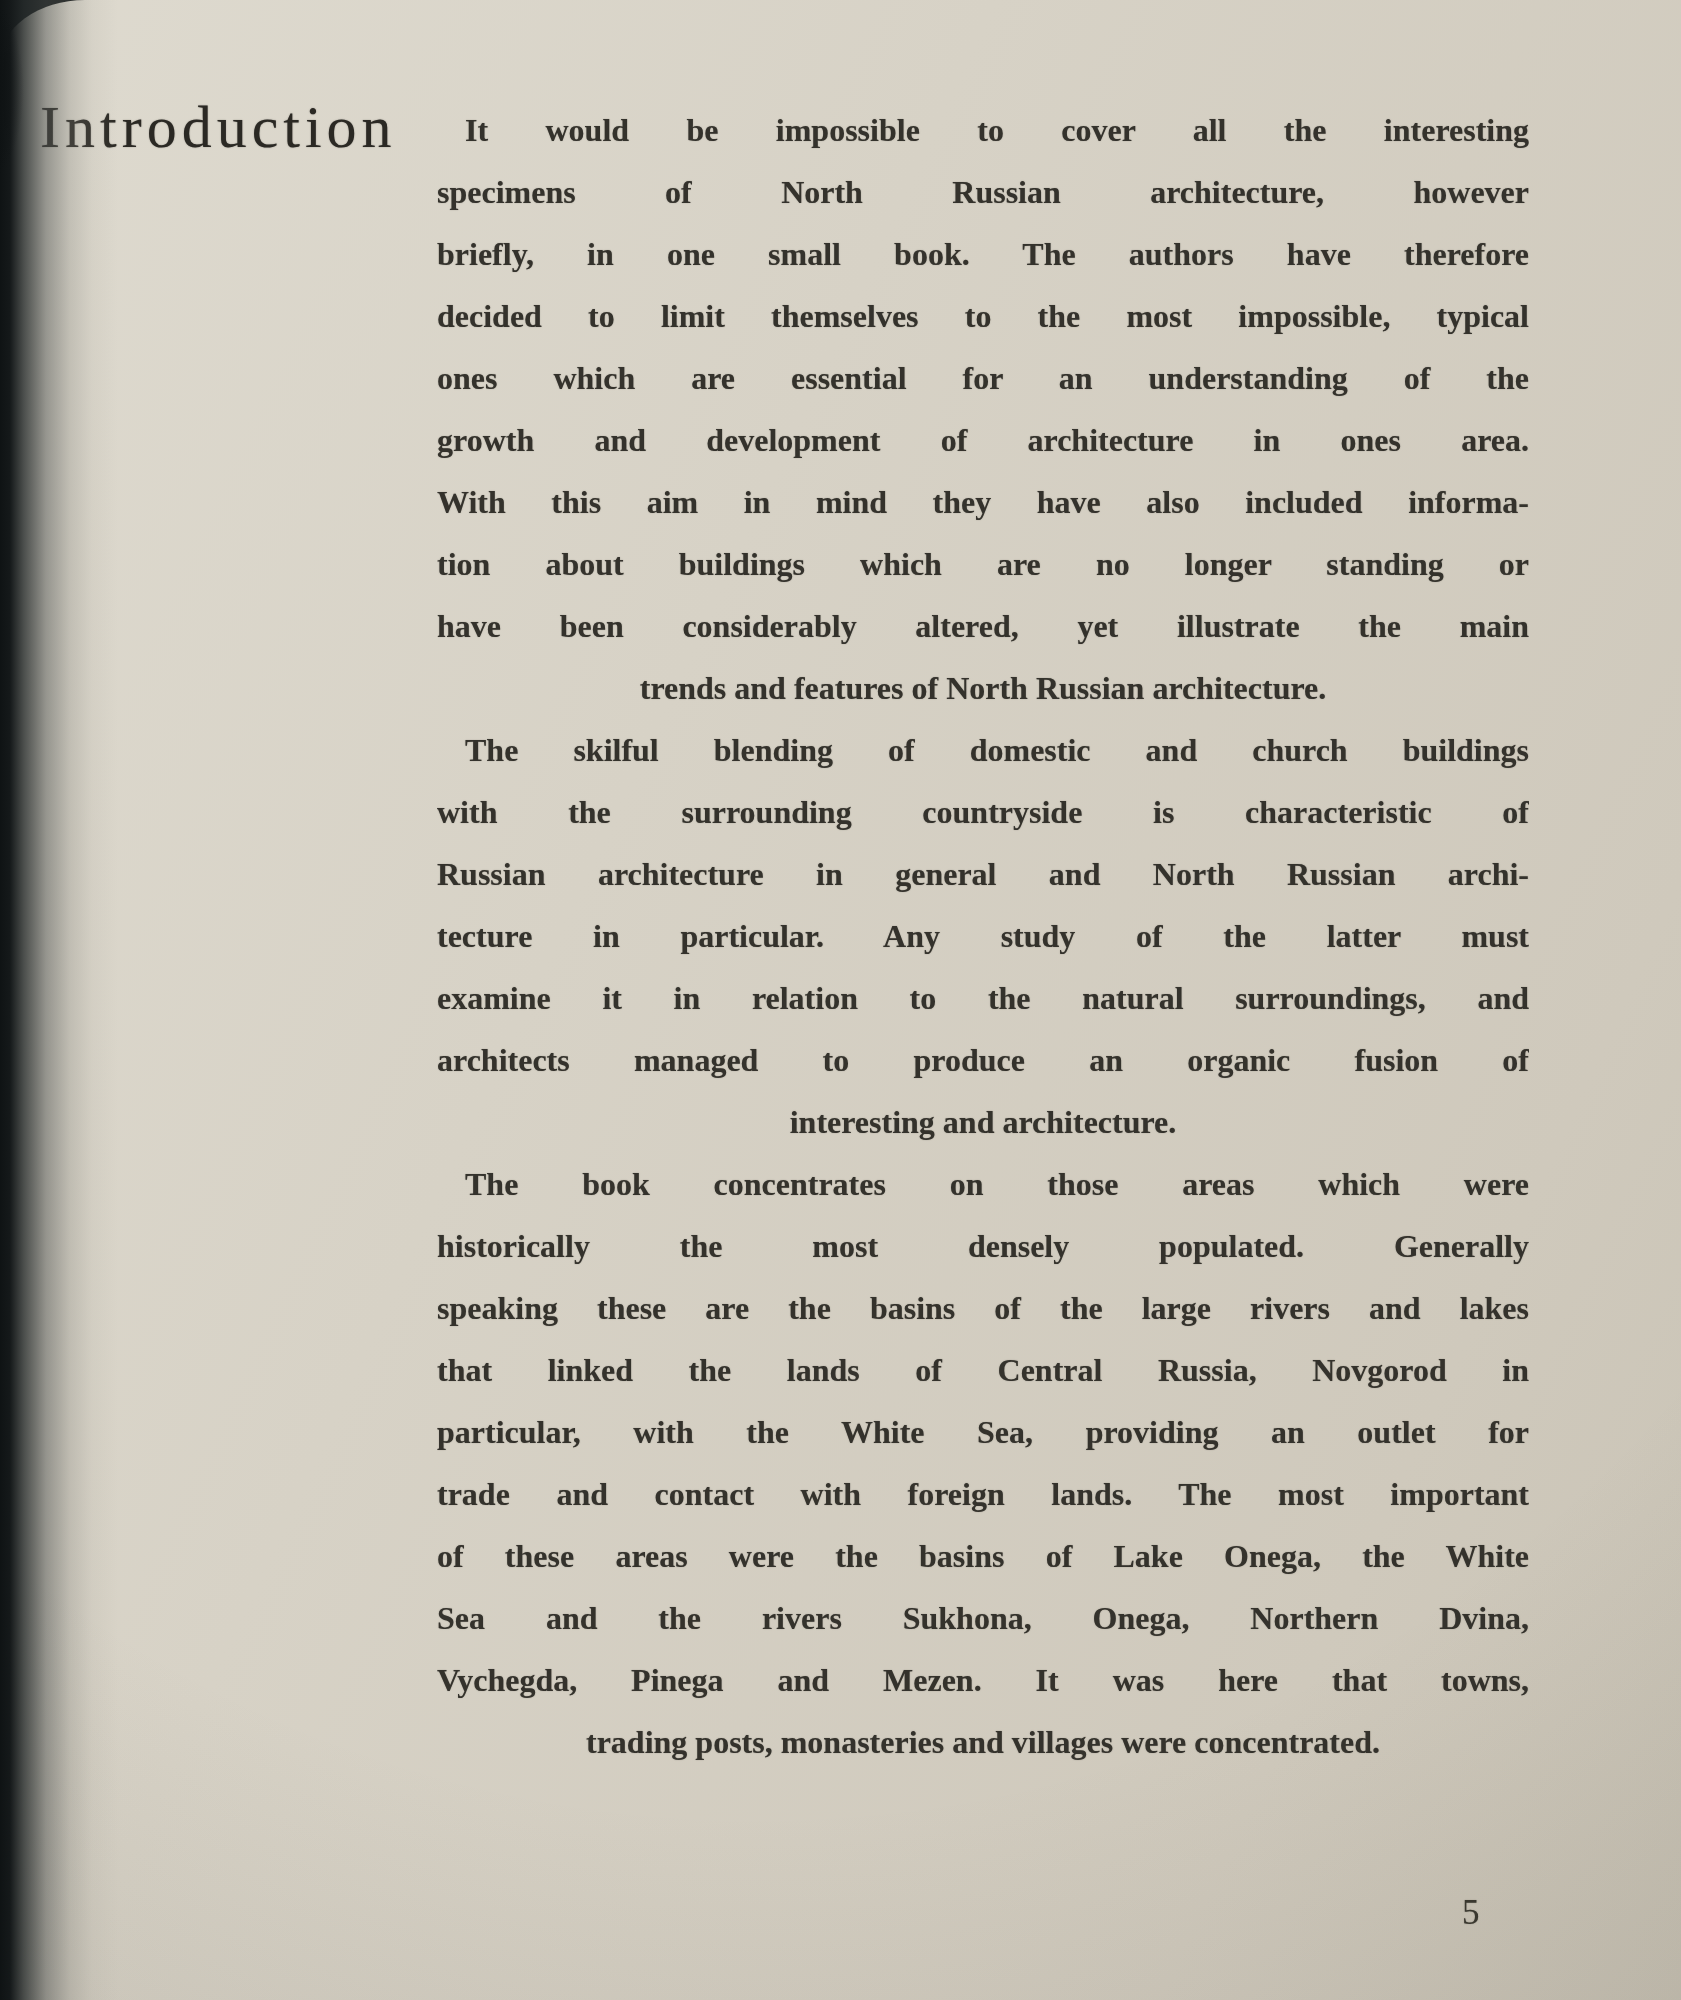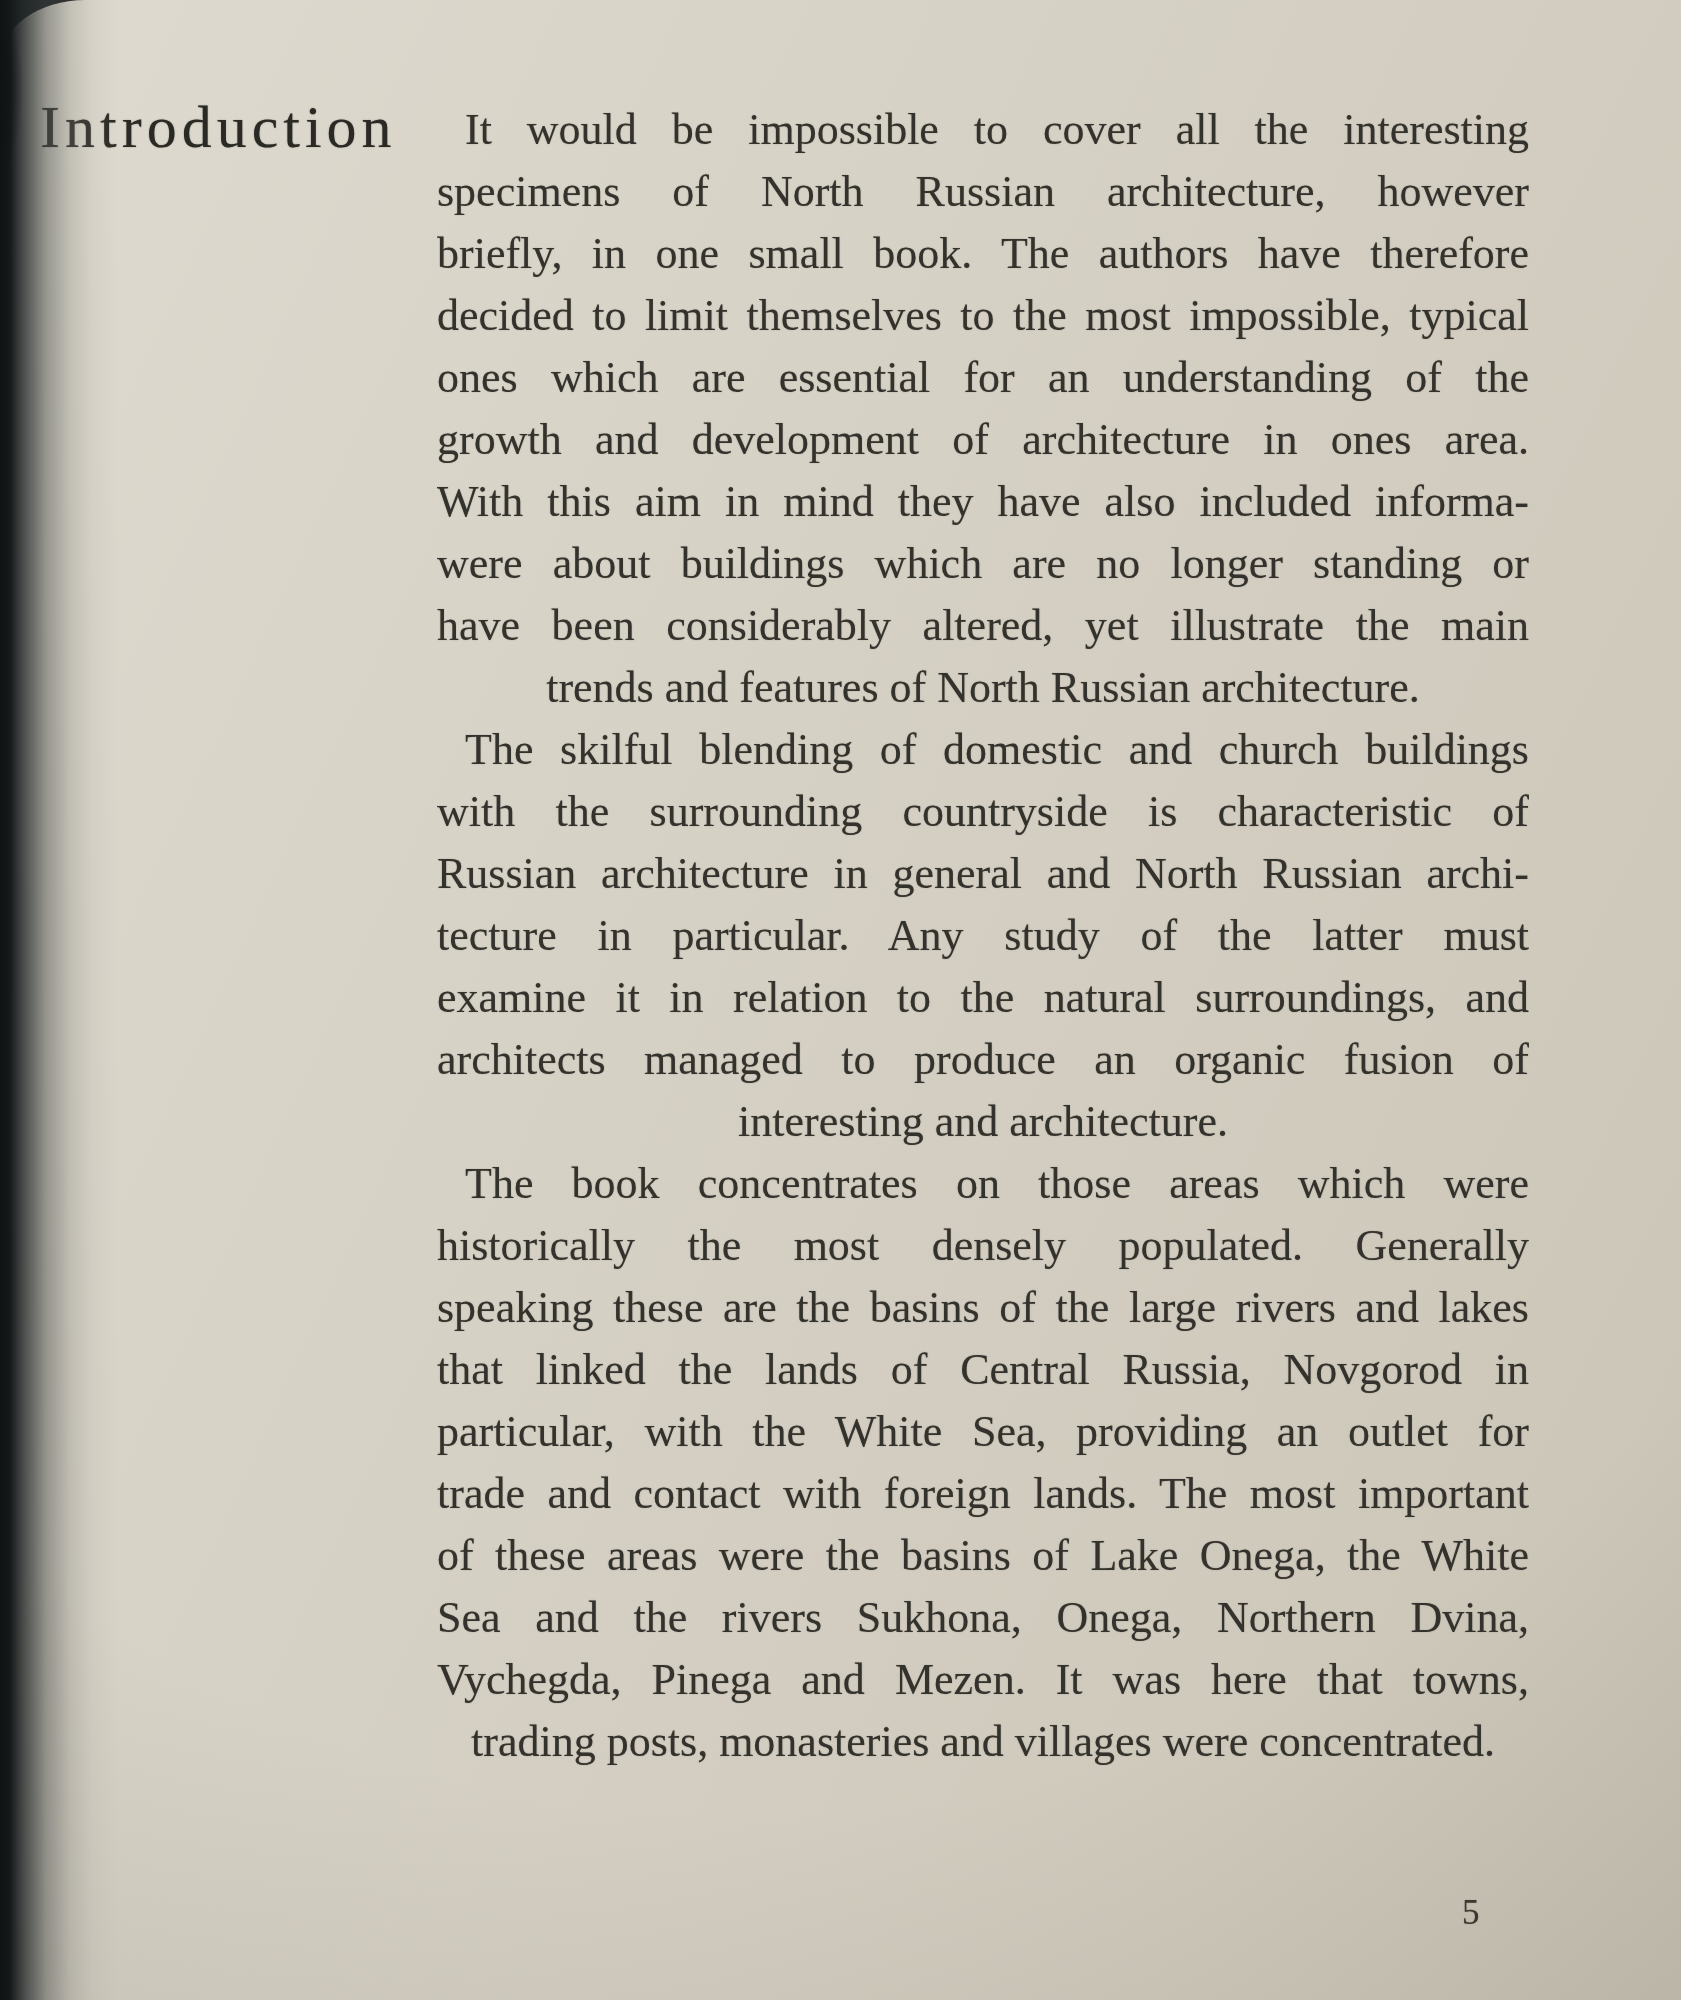--- a/index.html
+++ b/index.html
@@ -52,23 +52,24 @@
     letter-spacing: 5px;
     color: #2b2924;
     text-shadow: 0 0 1.4px rgba(43,41,36,0.45);
     white-space: nowrap;
   }
   .body-column {
     position: absolute;
     left: 437px;
     top: 99px;
     width: 1092px;
-    font-size: 44px;
+    font-size: 32px;
     color: #34322c;
     text-shadow: 0 0 1.2px rgba(52,50,44,0.42);
+    font-weight: bold;
   }
   .para { }
   .para:first-child { margin-top: 0; }
   .line {
     height: 62px;
     line-height: 62px;
     overflow: hidden;
     text-align: justify;
   }
   
@@ -97,21 +98,21 @@
     <div class="heading">Introduction</div>
     <div class="body-column">
         <div class="para">
           <div class="line just first">It would be impossible to cover all the interesting</div>
           <div class="line just">specimens of North Russian architecture, however</div>
           <div class="line just">briefly, in one small book. The authors have therefore</div>
           <div class="line just">decided to limit themselves to the most impossible, typical</div>
           <div class="line just">ones which are essential for an understanding of the</div>
           <div class="line just">growth and development of architecture in ones area.</div>
           <div class="line just">With this aim in mind they have also included informa-</div>
-          <div class="line just">were about buildings which are no longer standing or</div>
+          <div class="line just">tion about buildings which are no longer standing or</div>
           <div class="line just">have been considerably altered, yet illustrate the main</div>
           <div class="line last">trends and features of North Russian architecture.</div>
         </div>
         <div class="para">
           <div class="line just first">The skilful blending of domestic and church buildings</div>
           <div class="line just">with the surrounding countryside is characteristic of</div>
           <div class="line just">Russian architecture in general and North Russian archi-</div>
           <div class="line just">tecture in particular. Any study of the latter must</div>
           <div class="line just">examine it in relation to the natural surroundings, and</div>
           <div class="line just">architects managed to produce an organic fusion of</div>

